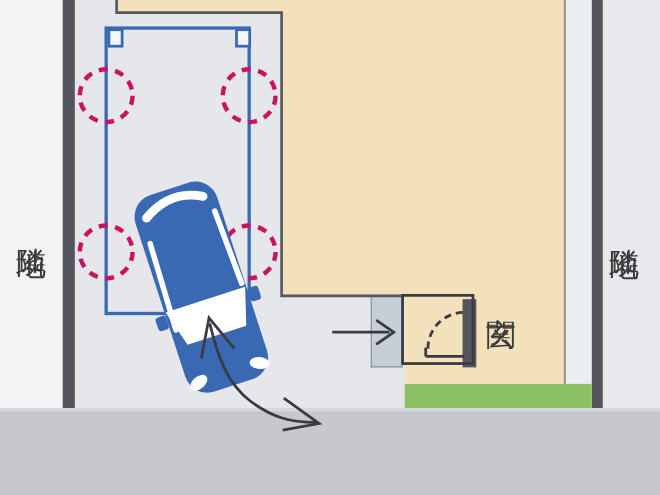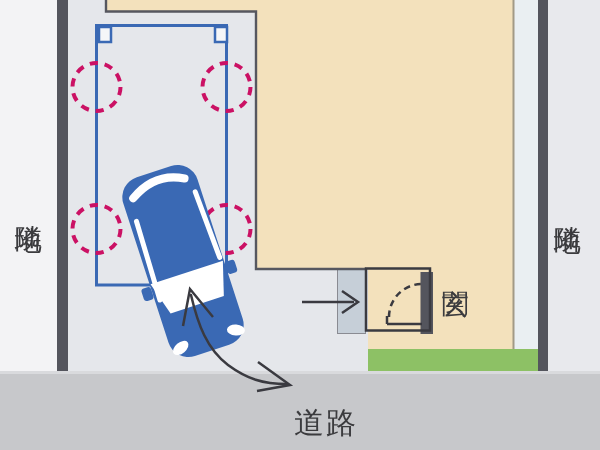--- a/index.html
+++ b/index.html
@@ -99,14 +99,13 @@
     </g>
 
     <path d="M 191,295 C 198,325 207,349 228,365 C 247,379 263,384 287,384" style="fill:none;stroke:var(--line-ink,#3a3a40);stroke-width:2.5;stroke-linecap:round"></path>
     <polyline points="183,326 190,289 213,317" style="fill:none;stroke:var(--line-ink,#3a3a40);stroke-width:2.5;stroke-linejoin:miter"></polyline>
     <polyline points="258,362 290,385 257,391" style="fill:none;stroke:var(--line-ink,#3a3a40);stroke-width:2.5;stroke-linejoin:miter"></polyline>
   </svg>
 
   <div class="abs v-label" id="label-neighbor-left">隣地</div>
   <div class="abs v-label" id="label-neighbor-right">隣地</div>
   <div class="abs v-label" id="label-entrance">玄関</div>
-  <div class="abs h-label" id="label-road">道路</div>
 </div>
 
 </body></html>

